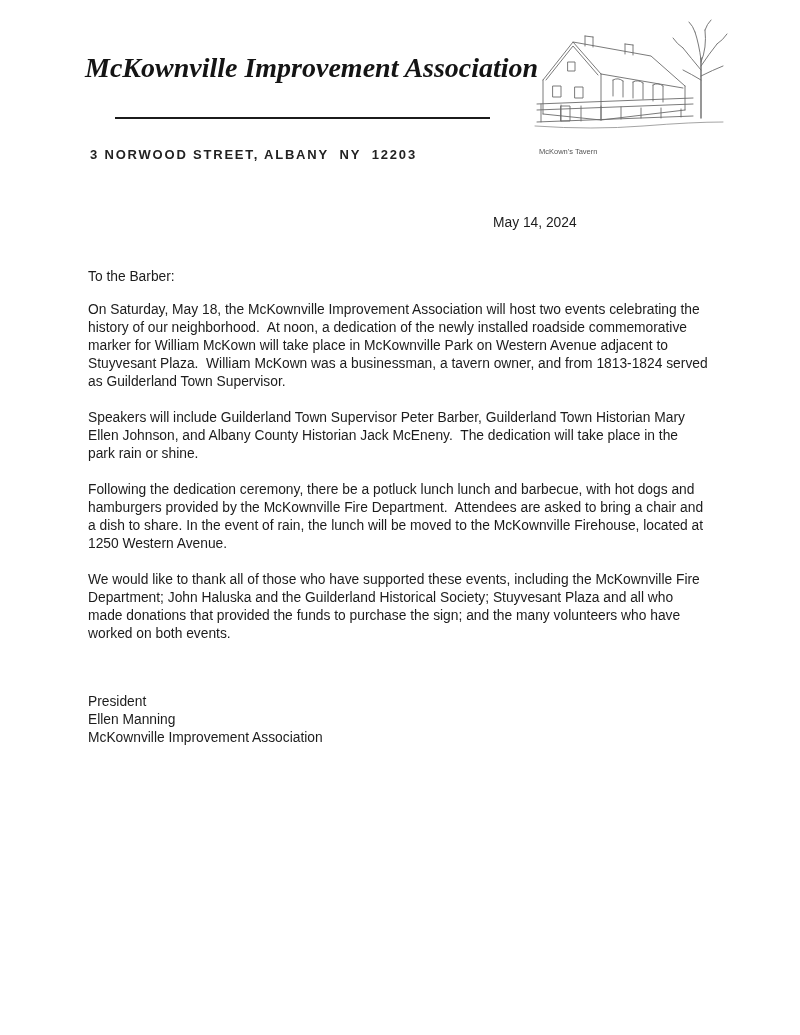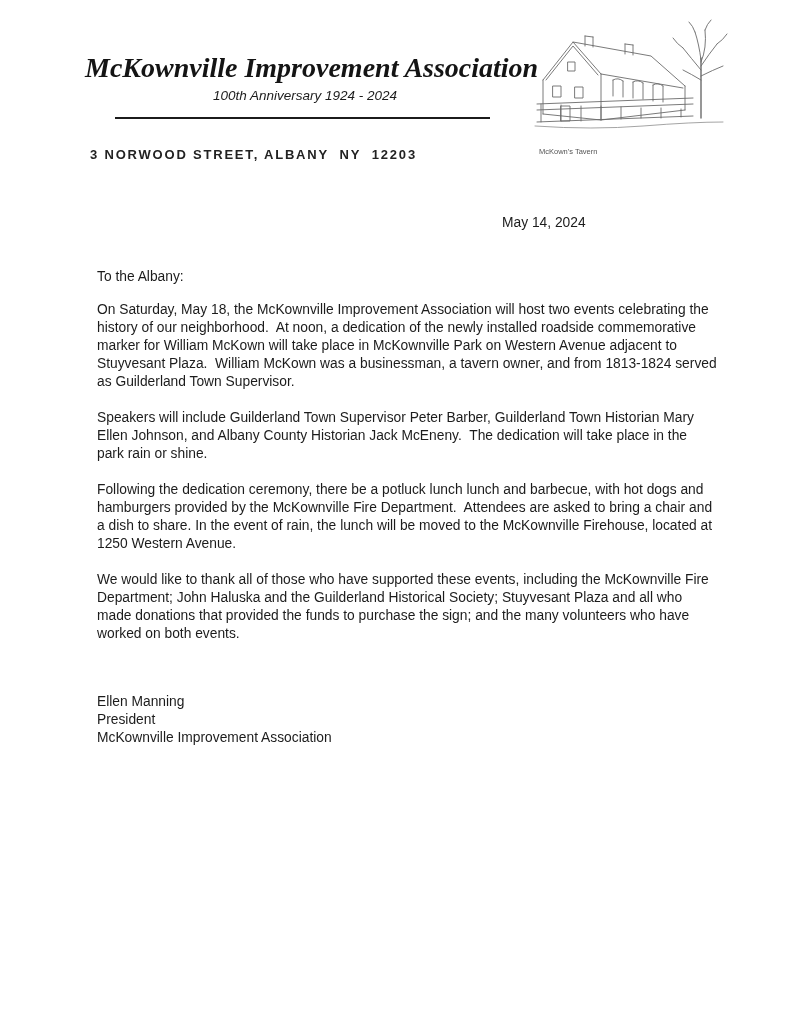--- a/index.html
+++ b/index.html
@@ -48,41 +48,40 @@
     position:absolute;top:18px;left:533px;width:195px;
   }
   .sketch-caption{
     font-size:7.5px;
     color:#555;
     margin-top:1px;
     margin-left:6px;
   }
   
   .letter-body{
-    position:absolute;top:214px;left:97px;width:632px;
+    position:absolute;top:214px;left:88px;width:632px;
     font-size:13.8px;line-height:18px;color:#1c1c1c;
   }
   .date-line{
     margin:0 0 36px 405px;
     white-space:pre;
   }
   .salutation{margin:0 0 15px 0;white-space:pre-wrap;}
   .para{margin:0 12px 18px 0;white-space:pre-wrap;}
   .closing{margin:0 0 0 0;white-space:pre-wrap;}
   .sig-block{margin-top:50px;}
   .sig-line{margin:0;white-space:pre-wrap;}
 </style>
 </head>
 <body>
 
 <div class="page">
 
   <div class="masthead">
     <div class="org-title">McKownville Improvement Association</div>
-    <div class="anniversary">100th Anniversary 1924 - 2024</div>
   </div>
   <div class="head-rule"></div>
   <div class="address-line">3 NORWOOD STREET, ALBANY  NY  12203</div>
 
   <div class="sketch-wrap">
     <svg width="195" height="124" viewBox="0 0 195 124" fill="none" xmlns="http://www.w3.org/2000/svg">
       <g stroke="#6b6b6b" stroke-width="0.9" fill="none" stroke-linecap="round" stroke-linejoin="round">
 
         <path d="M10 62 L40 24 L68 56"></path>
         <path d="M13 62 L40 28 L65 57"></path>
@@ -118,25 +117,25 @@
         <path d="M168 100 L168 40" stroke-width="1.4"></path>
         <path d="M168 52 Q158 40 150 30 M168 48 Q176 36 184 26 M168 42 Q166 26 162 14 M168 44 Q174 30 172 12 M168 58 Q180 52 190 48 M168 62 Q158 56 150 52"></path>
         <path d="M162 14 Q160 8 156 4 M172 12 Q174 6 178 2 M150 30 Q144 26 140 20 M184 26 Q190 22 194 16"></path>
       </g>
     </svg>
     <div class="sketch-caption">McKown's Tavern</div>
   </div>
 
   <div class="letter-body">
     <p class="date-line">May 14, 2024</p>
-    <p class="salutation">To the Albany:</p>
+    <p class="salutation">To the Barber:</p>
     <p class="para">On Saturday, May 18, the McKownville Improvement Association will host two events celebrating the history of our neighborhood.  At noon, a dedication of the newly installed roadside commemorative marker for William McKown will take place in McKownville Park on Western Avenue adjacent to Stuyvesant Plaza.  William McKown was a businessman, a tavern owner, and from 1813-1824 served as Guilderland Town Supervisor.</p>
     <p class="para">Speakers will include Guilderland Town Supervisor Peter Barber, Guilderland Town Historian Mary Ellen Johnson, and Albany County Historian Jack McEneny.  The dedication will take place in the park rain or shine.</p>
     <p class="para">Following the dedication ceremony, there be a potluck lunch lunch and barbecue, with hot dogs and hamburgers provided by the McKownville Fire Department.  Attendees are asked to bring a chair and a dish to share. In the event of rain, the lunch will be moved to the McKownville Firehouse, located at 1250 Western Avenue.</p>
     <p class="para">We would like to thank all of those who have supported these events, including the McKownville Fire Department; John Haluska and the Guilderland Historical Society; Stuyvesant Plaza and all who made donations that provided the funds to purchase the sign; and the many volunteers who have worked on both events.</p>
     <div class="sig-block">
+      <p class="sig-line">President</p>
       <p class="sig-line">Ellen Manning</p>
-      <p class="sig-line">President</p>
       <p class="sig-line">McKownville Improvement Association</p>
     </div>
   </div>
 
 </div>
 
 </body></html>

